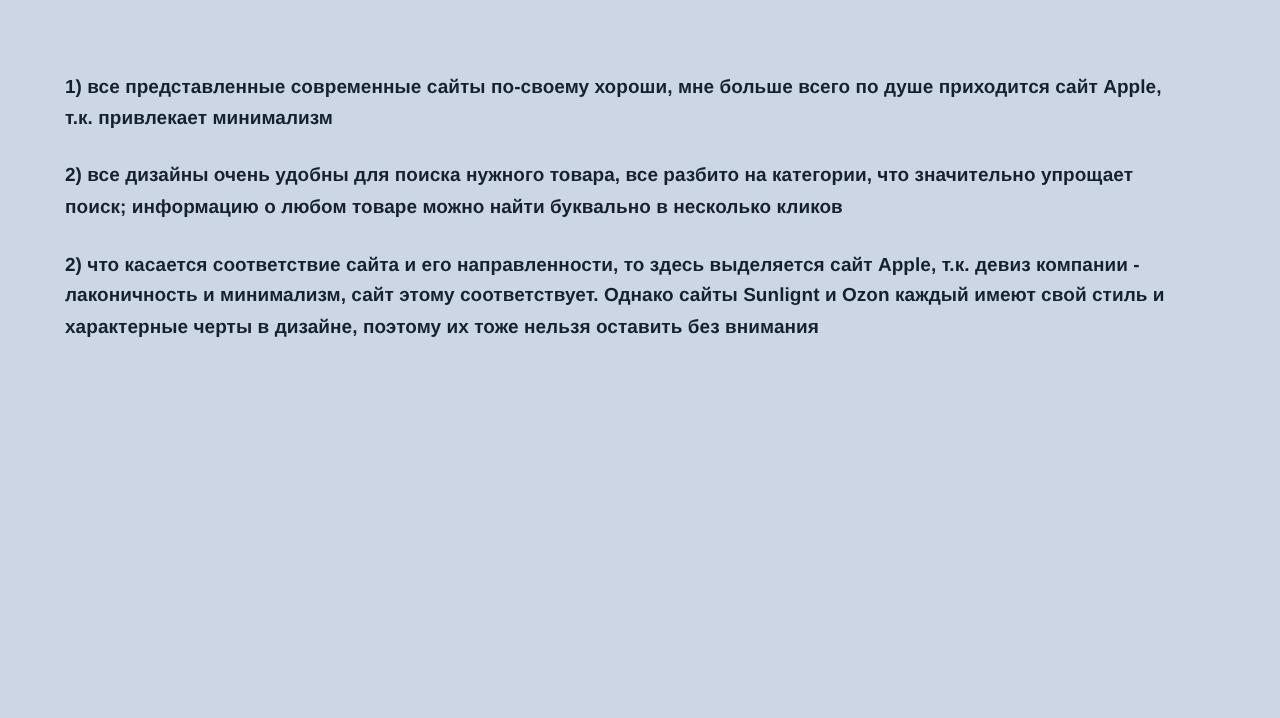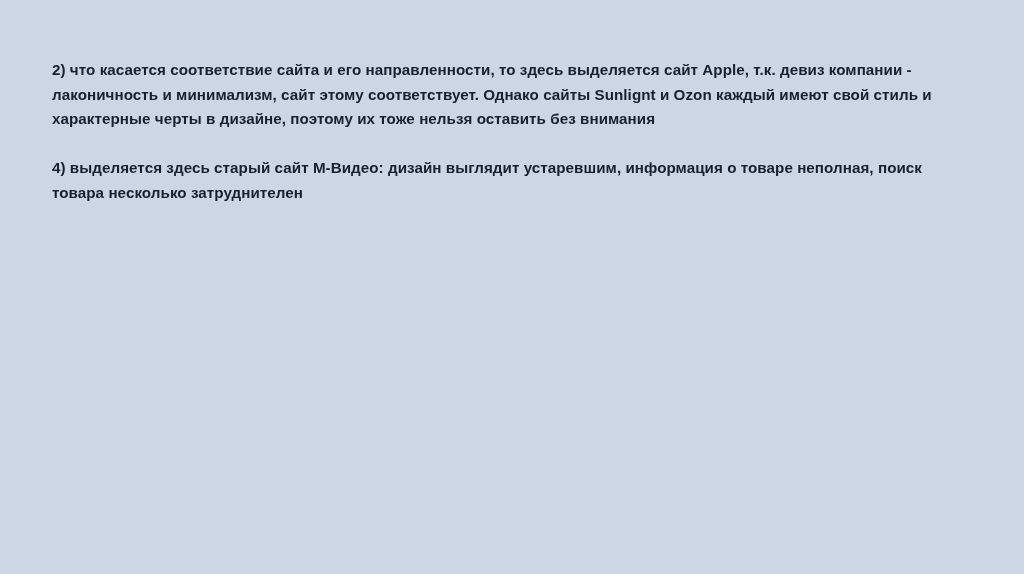--- a/index.html
+++ b/index.html
@@ -57,18 +57,19 @@
   }
 </style>
 </head>
 <body>
 
 <div class="slide">
   <div class="slide-inner">
 
 
     <ul class="body-list">
+      <li class="body-item">1) все представленные современные сайты по-своему хороши,  мне больше всего по душе приходится сайт Apple, т.к. привлекает минимализм</li>
+      <li class="body-item">2) все дизайны очень удобны для поиска нужного товара, все разбито на категории, что значительно упрощает поиск; информацию о любом товаре можно найти буквально в несколько кликов</li>
       <li class="body-item tight">2) что касается соответствие сайта и его направленности, то здесь выделяется сайт Apple, т.к. девиз компании - лаконичность и минимализм, сайт этому соответствует. Однако сайты Sunlignt и Ozon каждый имеют свой стиль и характерные черты в дизайне, поэтому их тоже нельзя оставить без внимания</li>
-      <li class="body-item">4) выделяется здесь старый сайт М-Видео: дизайн выглядит устаревшим, информация о товаре неполная, поиск товара несколько затруднителен</li>
     </ul>
 
   </div>
 </div>
 
 </body></html>

